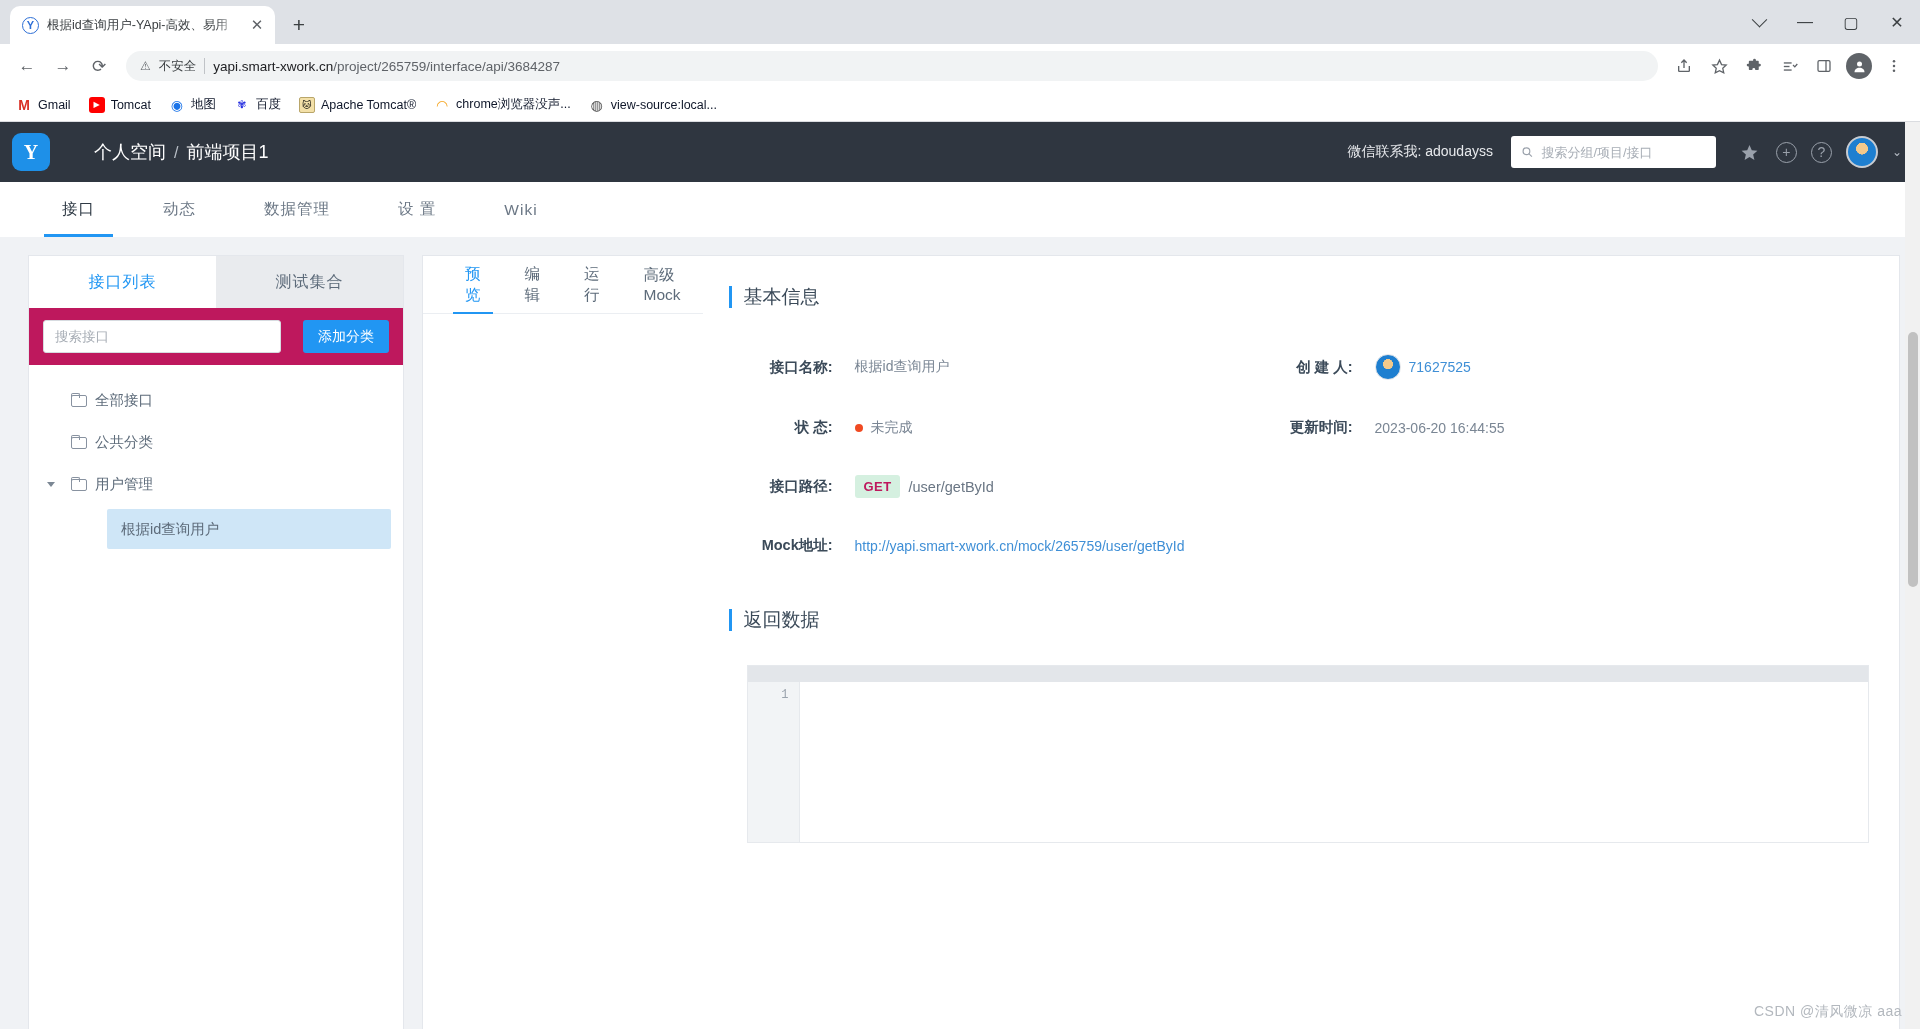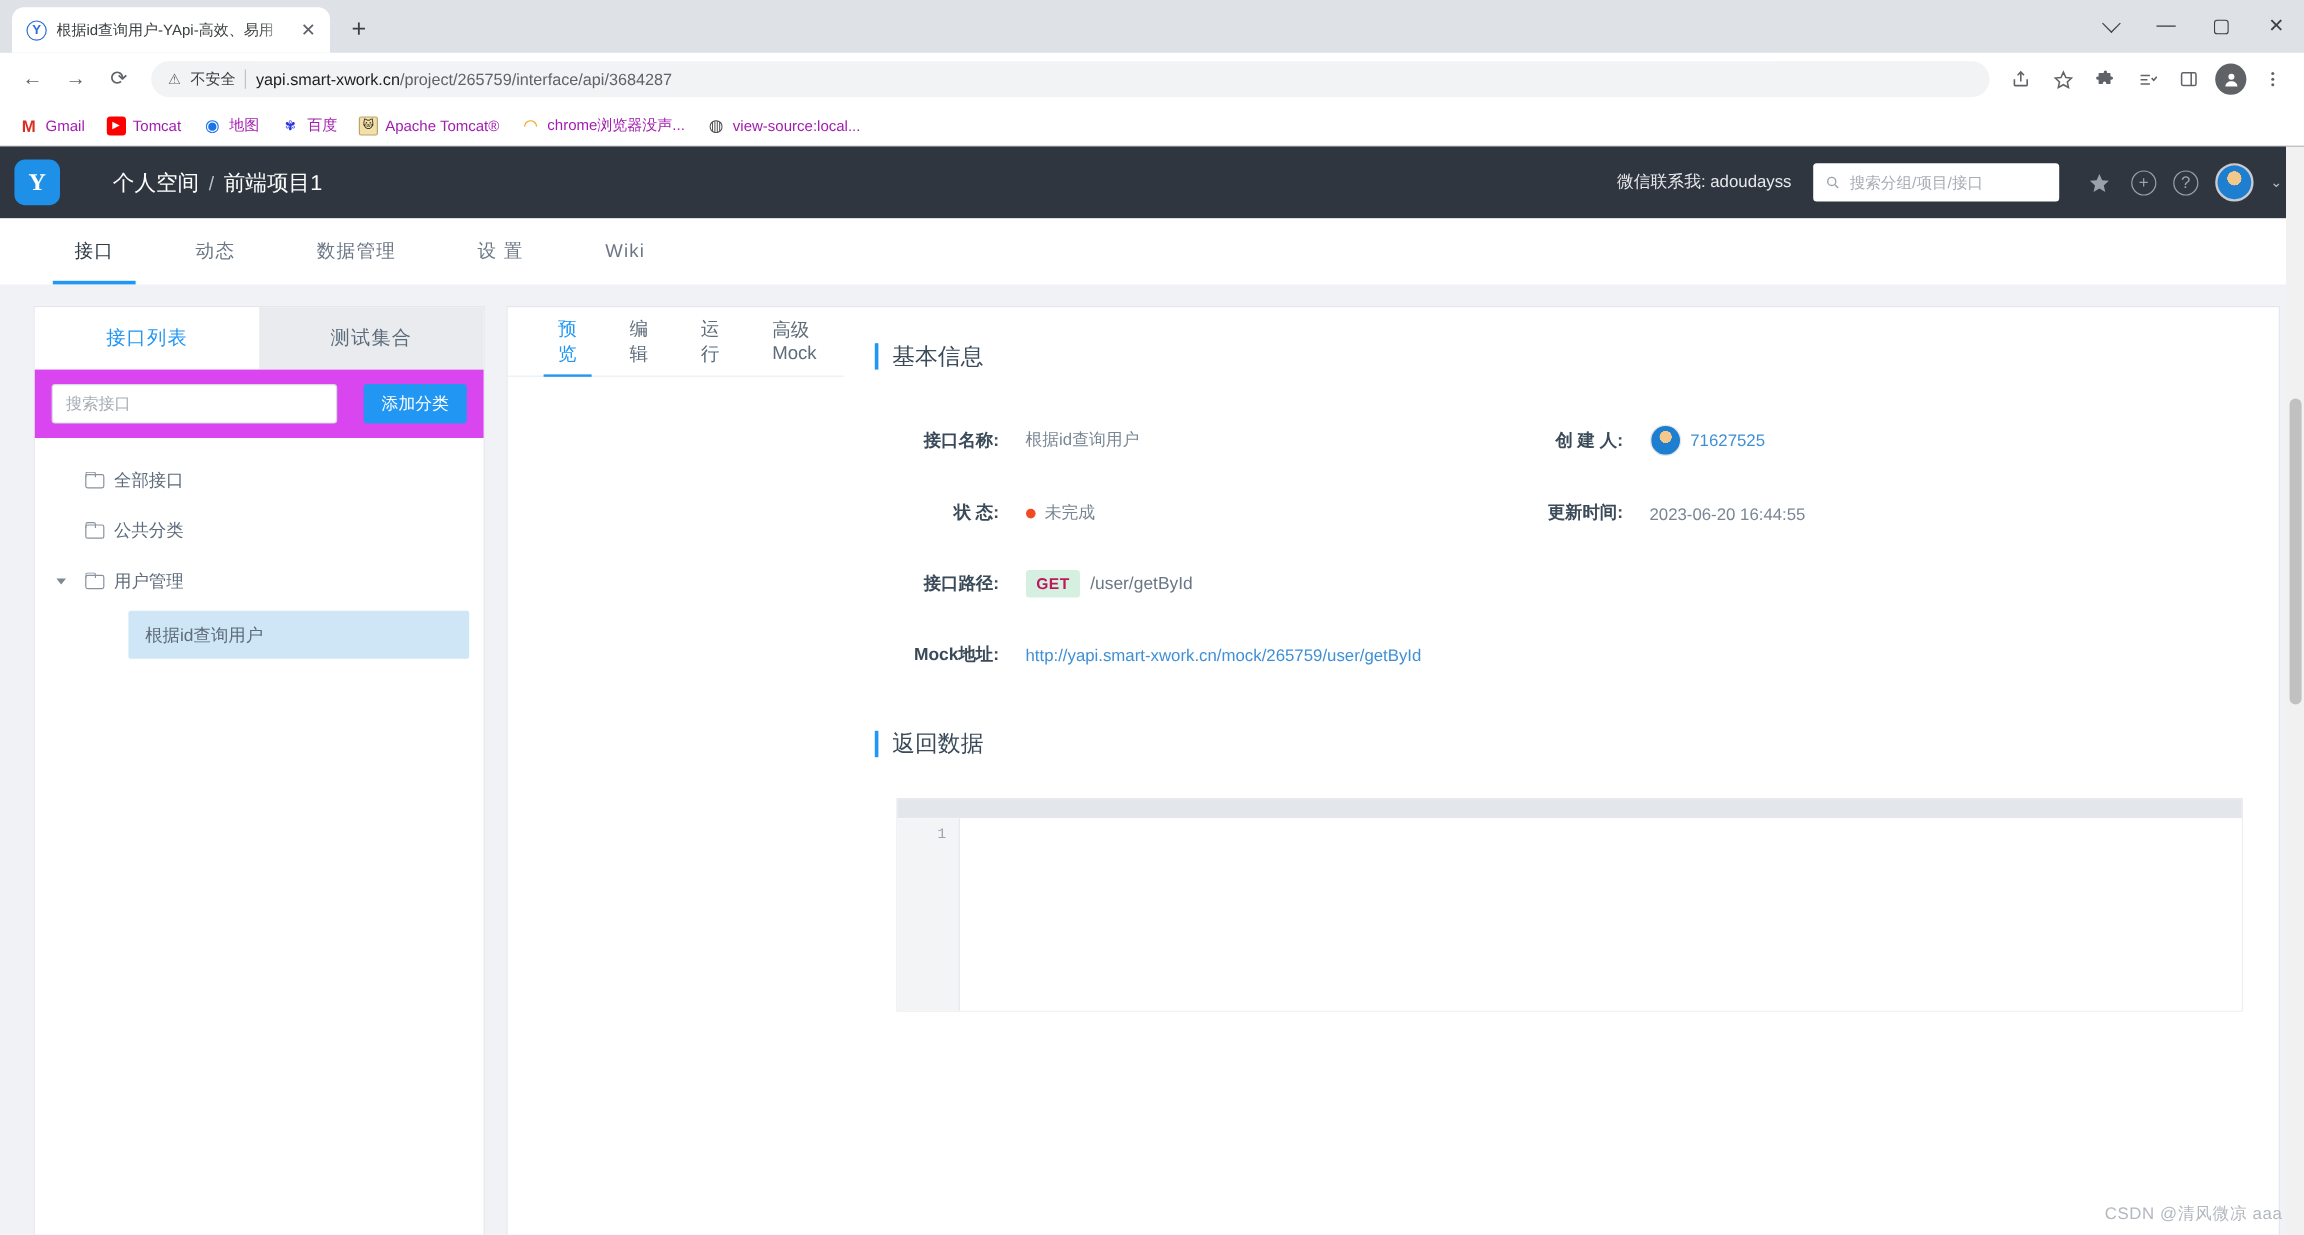--- a/index.html
+++ b/index.html
@@ -73,21 +73,21 @@
   .avatar-sm {
     width: 26px; height:26px; border-radius:50%; background:#5f6368; color:#fff;
     display:flex;align-items:center;justify-content:center; font-size:13px;
   }
 
   .bookmarks {
     height: 34px; background:#ffffff; display:flex; align-items:center;
     padding: 0 8px; gap: 2px; flex: 0 0 34px; border-bottom: 1px solid #dadce0;
   }
   .bm { display:flex; align-items:center; gap: 6px; padding: 4px 8px; border-radius:4px; white-space:nowrap; }
-  .bm-label { font-size: 12.5px; color:#a21caf; }
+  .bm-label { font-size: 12.5px; color:#0f172a; }
   .bm-ico { width:16px; height:16px; display:flex; align-items:center; justify-content:center; font-size:12px; border-radius:2px; flex:0 0 auto; }
 
   
   .app { flex: 1 1 auto; display:flex; flex-direction:column; min-height:0; background:#f5f5f5; position:relative; }
 
   .yapi-header {
     height: 60px; background: #2f3640; display: flex; align-items: center;
     padding: 0 18px 0 0; flex: 0 0 60px;
   }
   .logo-box {
@@ -140,21 +140,21 @@
   .left-panel {
     width: 376px; flex: 0 0 376px; background:#fff; display:flex; flex-direction:column;
     border:1px solid #e4e7ec; border-bottom:none; min-height:0;
   }
   .lp-tabs { display:flex; height: 52px; background:#e9ebee; flex: 0 0 52px; }
   .lp-tab {
     flex:1 1 50%; display:flex; align-items:center; justify-content:center;
     font-size: 16px; color:#5d6b7a; letter-spacing:1px;
   }
   .lp-tab.active { background:#fff; color:#2196f3; }
-  .lp-search-row { display:flex; gap: 10px; padding: 12px 14px; background:#d946ef; align-items:center; flex:0 0 auto;}
+  .lp-search-row { display:flex; gap: 10px; padding: 12px 14px; background:#be185d; align-items:center; flex:0 0 auto;}
   .lp-search {
     flex: 1 1 auto; height: 33px; border:1px solid #d7dbe0; border-radius:3px; background:#fff;
     padding: 0 11px; font-size: 13.5px; color:#333; outline:none;
     font-family:"Liberation Sans", sans-serif;
   }
   .lp-search::placeholder { color:#a7adb5; }
   .btn-blue {
     height: 33px; padding: 0 15px; background:#2196f3; color:#fff; border:none; border-radius:3px;
     font-size: 14px; cursor:pointer; font-family:"Liberation Sans", sans-serif; white-space:nowrap;margin-left:12px;
   }

